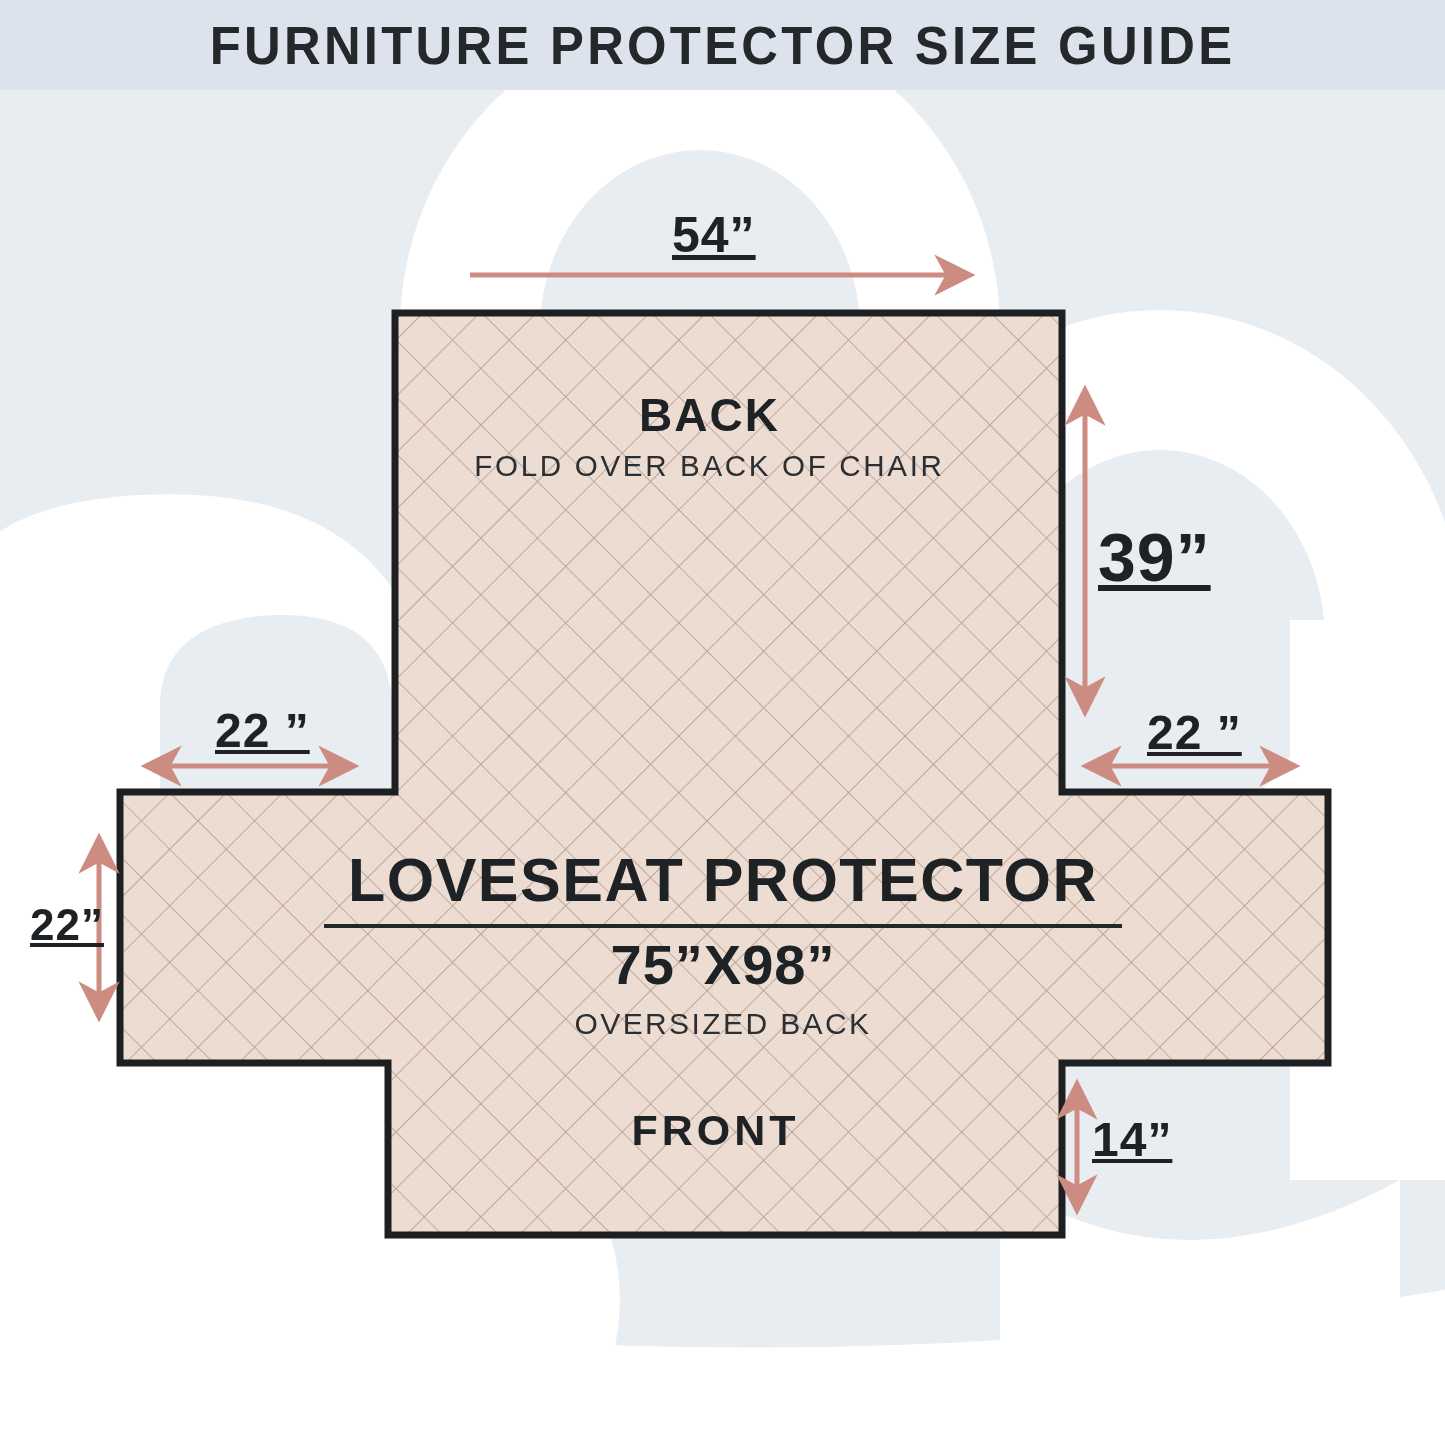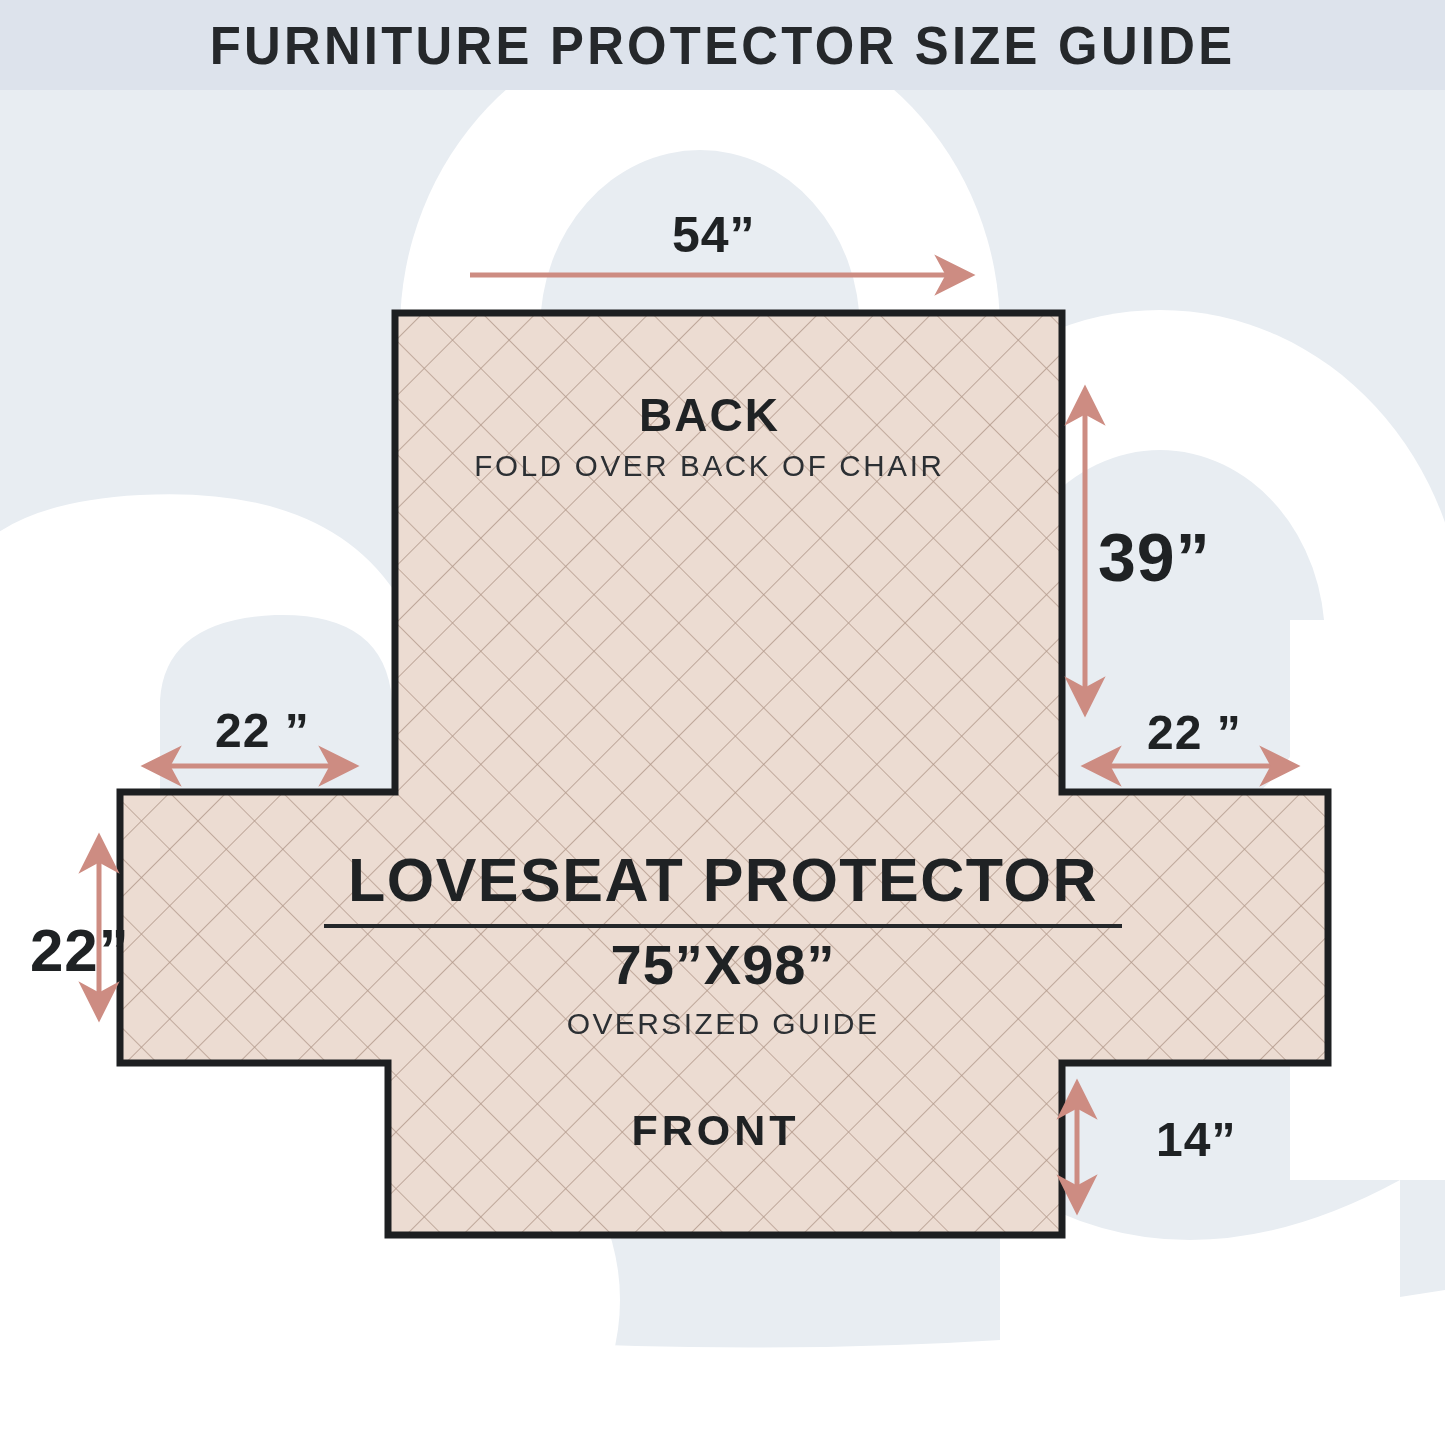--- a/index.html
+++ b/index.html
@@ -42,27 +42,27 @@
         font-weight:bold;font-size:56px;letter-spacing:1px;color:#1f2224;line-height:1.05;}
   #lbl-style{font-size:30px;letter-spacing:2.4px;color:#2b2f33;font-weight:300;
         margin-top:12px;}
 
   #lbl-front{left:0;right:0;top:1106px;text-align:center;
         font-size:43px;font-weight:bold;letter-spacing:4px;color:#1f2224;
         transform:translateX(-7px);}
 
   
   .dim{position:absolute;font-family:"Liberation Sans Narrow","Liberation Sans",sans-serif;
-        font-weight:bold;color:#1f2224;white-space:nowrap;}
+        font-weight:bold;color:#1f2224;white-space:nowrap;text-decoration:underline;}
   #dim-54{left:672px;top:206px;font-size:50px;letter-spacing:1px;}
   #dim-39{left:1098px;top:518px;font-size:68px;letter-spacing:1px;}
   #dim-22-left{left:215px;top:703px;font-size:48px;letter-spacing:1px;}
   #dim-22-right{left:1147px;top:705px;font-size:48px;letter-spacing:1px;}
-  #dim-22-vert{left:30px;top:900px;font-size:60px;letter-spacing:1px;margin-top:16px;}
-  #dim-14{left:1156px;top:1112px;font-size:48px;letter-spacing:1px;}
+  #dim-22-vert{left:30px;top:900px;font-size:44px;letter-spacing:1px;}
+  #dim-14{left:1092px;top:1112px;font-size:48px;letter-spacing:1px;}
 </style>
 </head>
 <body>
 
 <div id="stage">
 
   <div id="bg">
     <svg id="bgsvg" width="1445" height="1445" viewBox="0 0 1445 1445">
 
       <path d="M -60 1445 L -60 640 Q -55 505 140 495 Q 330 485 400 600 L 400 1445 Z" fill="#ffffff"></path>
@@ -132,21 +132,21 @@
     </svg>
   </div>
 
   <div class="ov" id="lbl-back">BACK</div>
   <div class="ov" id="lbl-back-sub">FOLD OVER BACK OF CHAIR</div>
 
   <div class="ov" id="center-block">
     <div id="lbl-main">LOVESEAT PROTECTOR</div>
     <div id="rule"></div>
     <div id="lbl-size">75”X98”</div>
-    <div id="lbl-style">OVERSIZED GUIDE</div>
+    <div id="lbl-style">OVERSIZED BACK</div>
   </div>
 
   <div class="ov" id="lbl-front">FRONT</div>
 
   <div class="dim" id="dim-54">54”</div>
   <div class="dim" id="dim-39">39”</div>
   <div class="dim" id="dim-22-left">22 ”</div>
   <div class="dim" id="dim-22-right">22 ”</div>
   <div class="dim" id="dim-22-vert">22”</div>
   <div class="dim" id="dim-14">14”</div>

